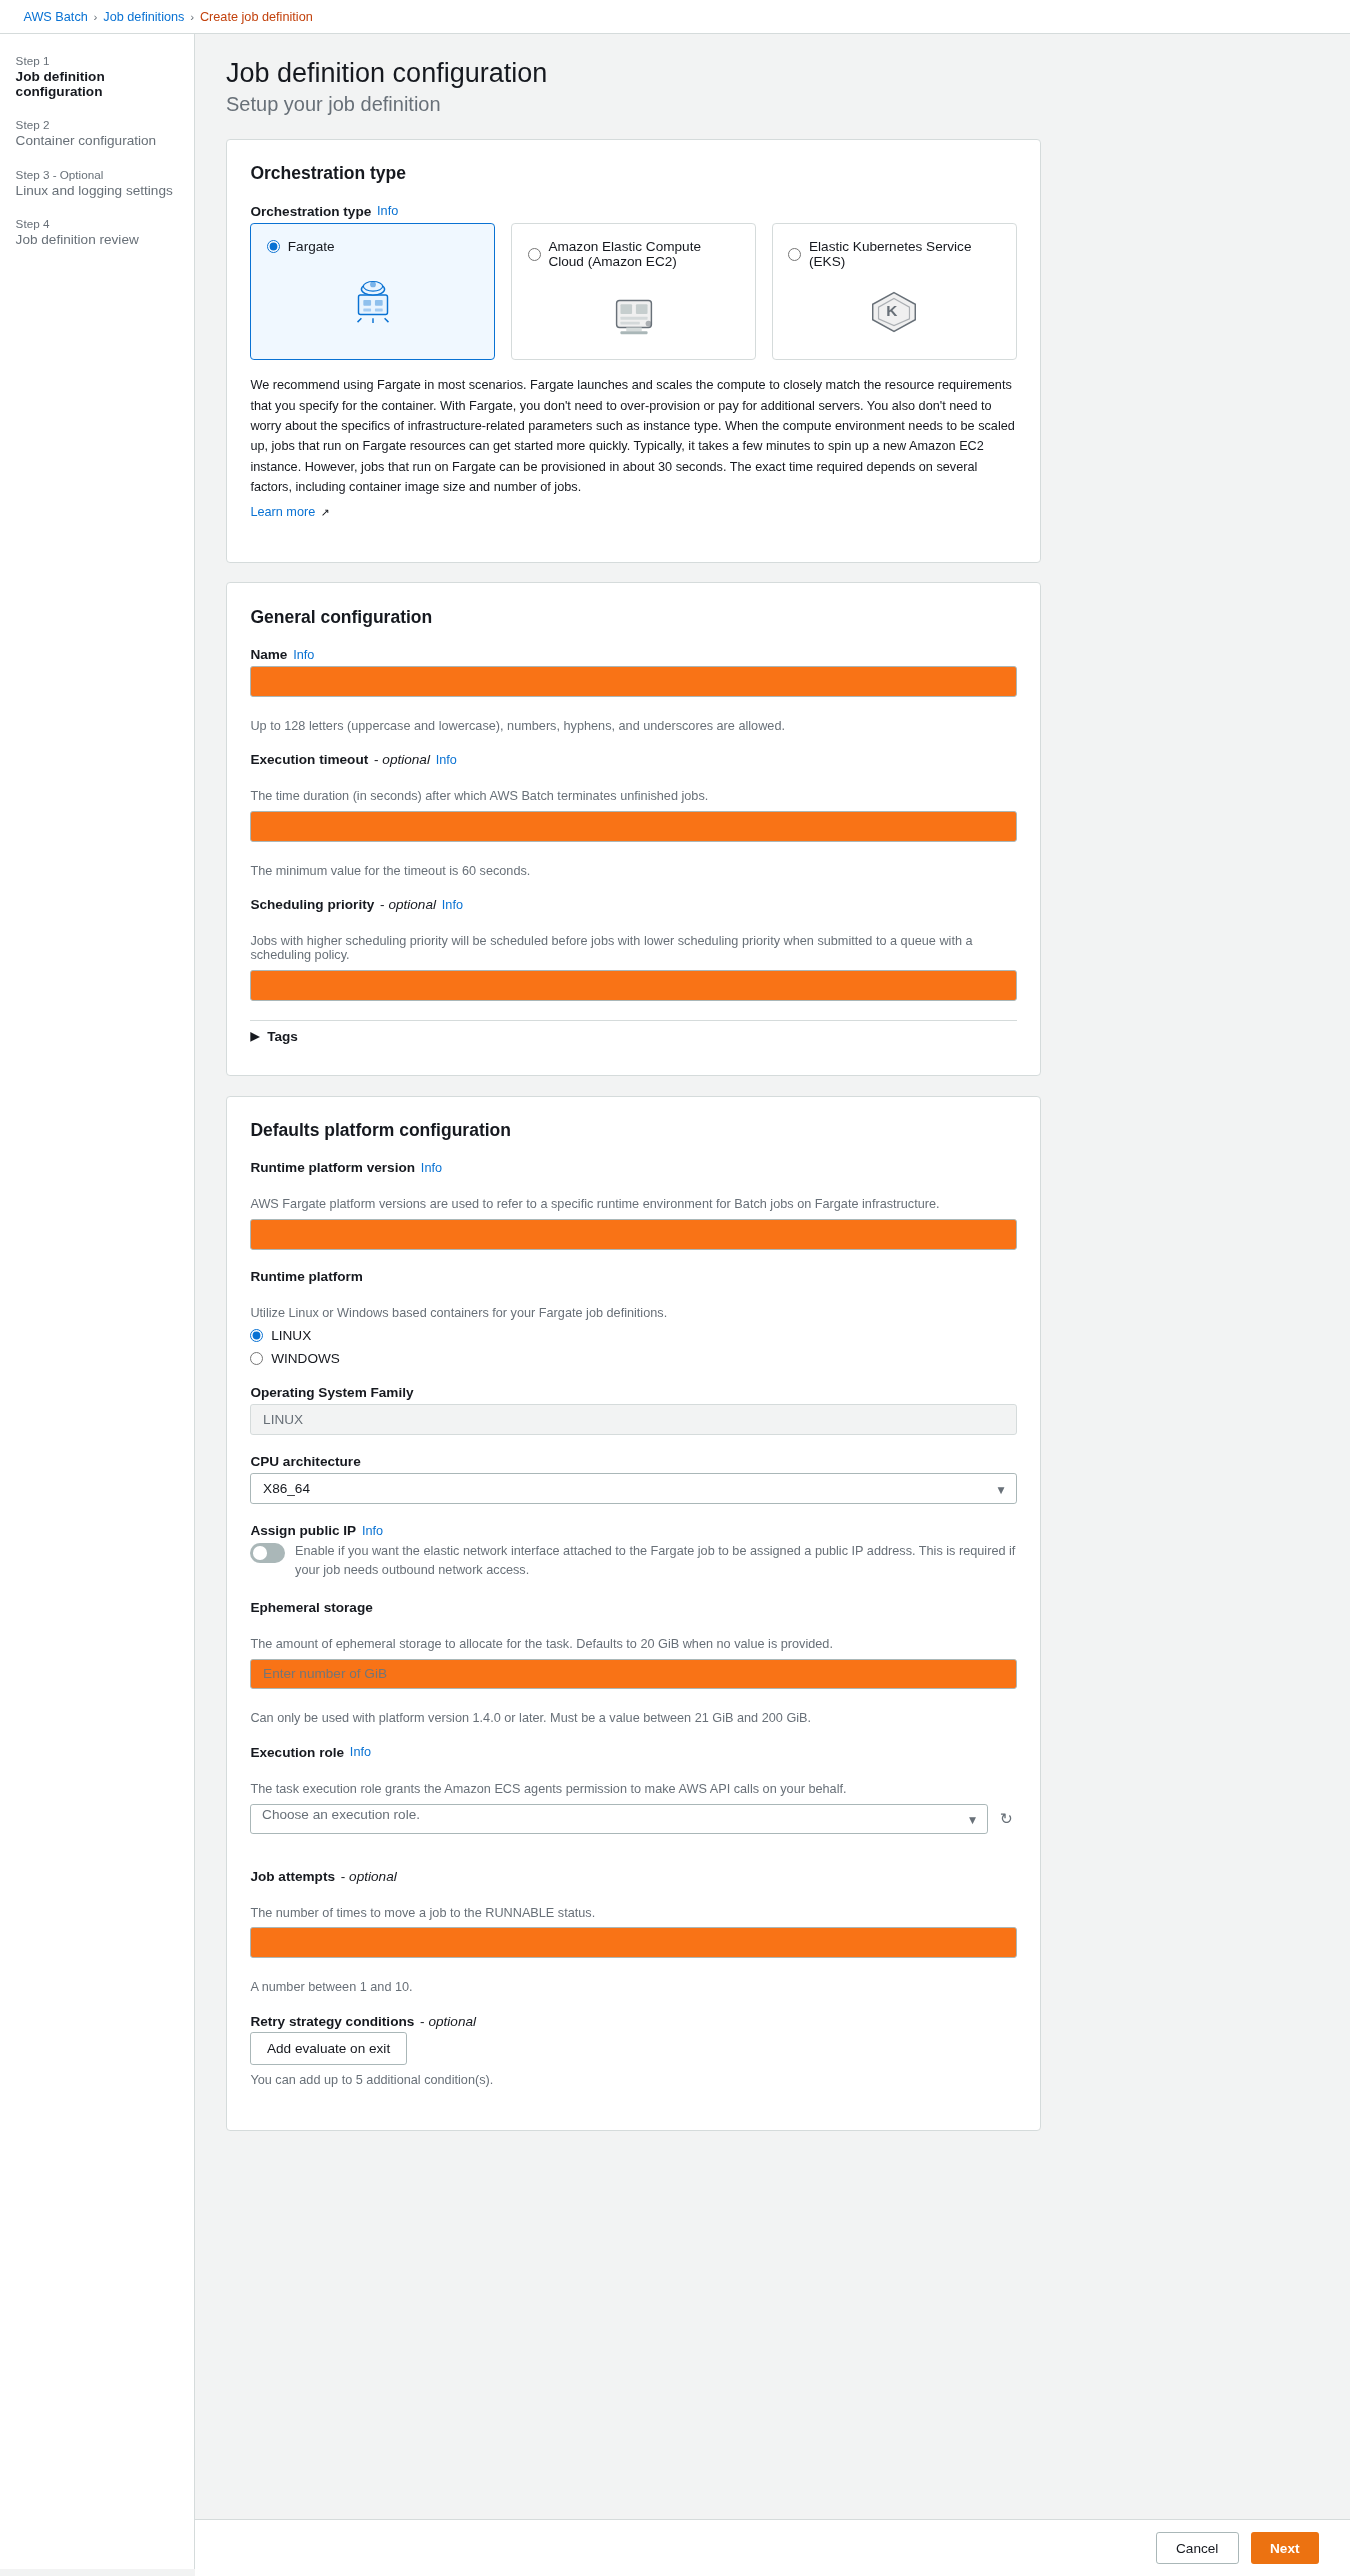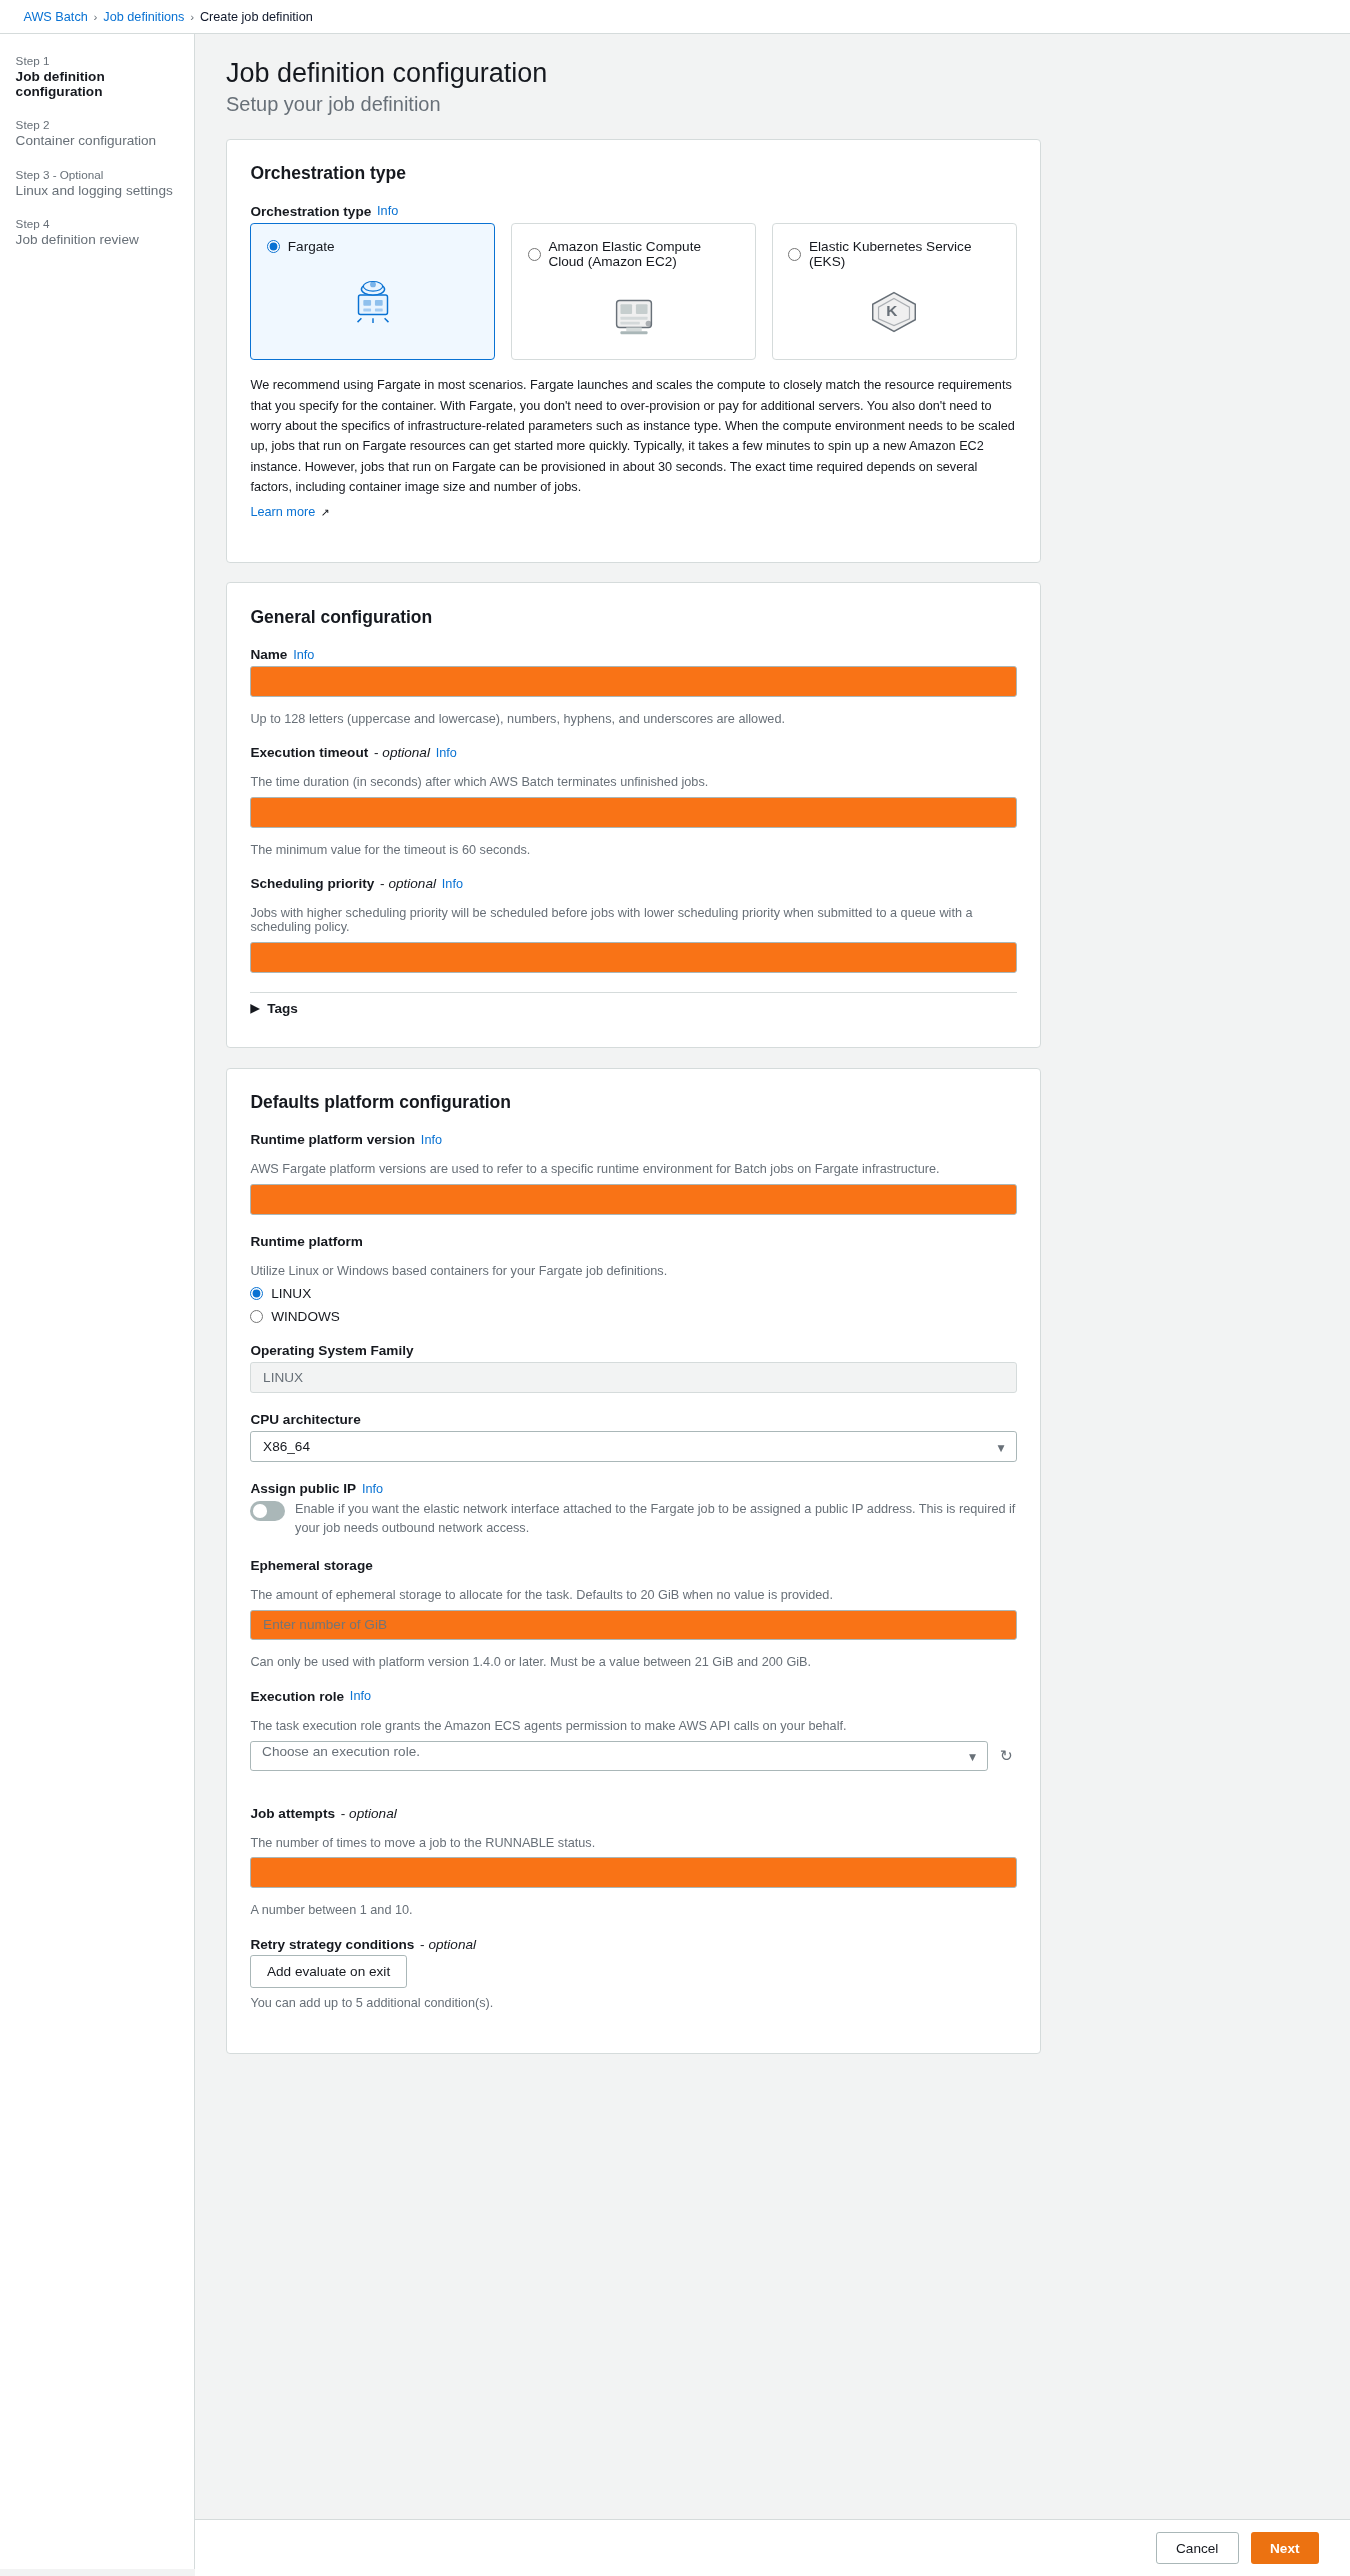--- a/index.html
+++ b/index.html
@@ -15,21 +15,21 @@
     .breadcrumb {
       display: flex;
       align-items: center;
       gap: 5.8px;
       padding: 9.7px 23.4px;
       font-size: 12.7px;
       background: #fff;
       border-bottom: 1px solid #d5dbdb;
     }
     .breadcrumb-sep { color: #687078; font-size: 11.7px; }
-    .breadcrumb-current { color: #0f172a; text-align: center; }
+    .breadcrumb-current { color: #c2410c; text-align: center; }
 
     
     .layout {
       display: flex;
       min-height: calc(100vh - 41px);
     }
 
     
     .sidebar {
       width: 195px;
@@ -109,21 +109,21 @@
     }
     .info-link {
       color: #0972d3;
       font-size: 12.7px;
       font-weight: 400;
       cursor: pointer;
     }
     .form-hint {
       font-size: 12.7px;
       color: #687078;
-      margin-top: 15px;
+      margin-top: 22px;
       margin-bottom: 7.8px;
     }
     input[type="text"], input[type="number"] {
       width: 100%;
       padding: 6.8px 11.7px;
       border: 1px solid #aab7b8;
       border-radius: 2.9px;
       font-size: 13.6px;
       color: #16191f;
       background: #f97316;

